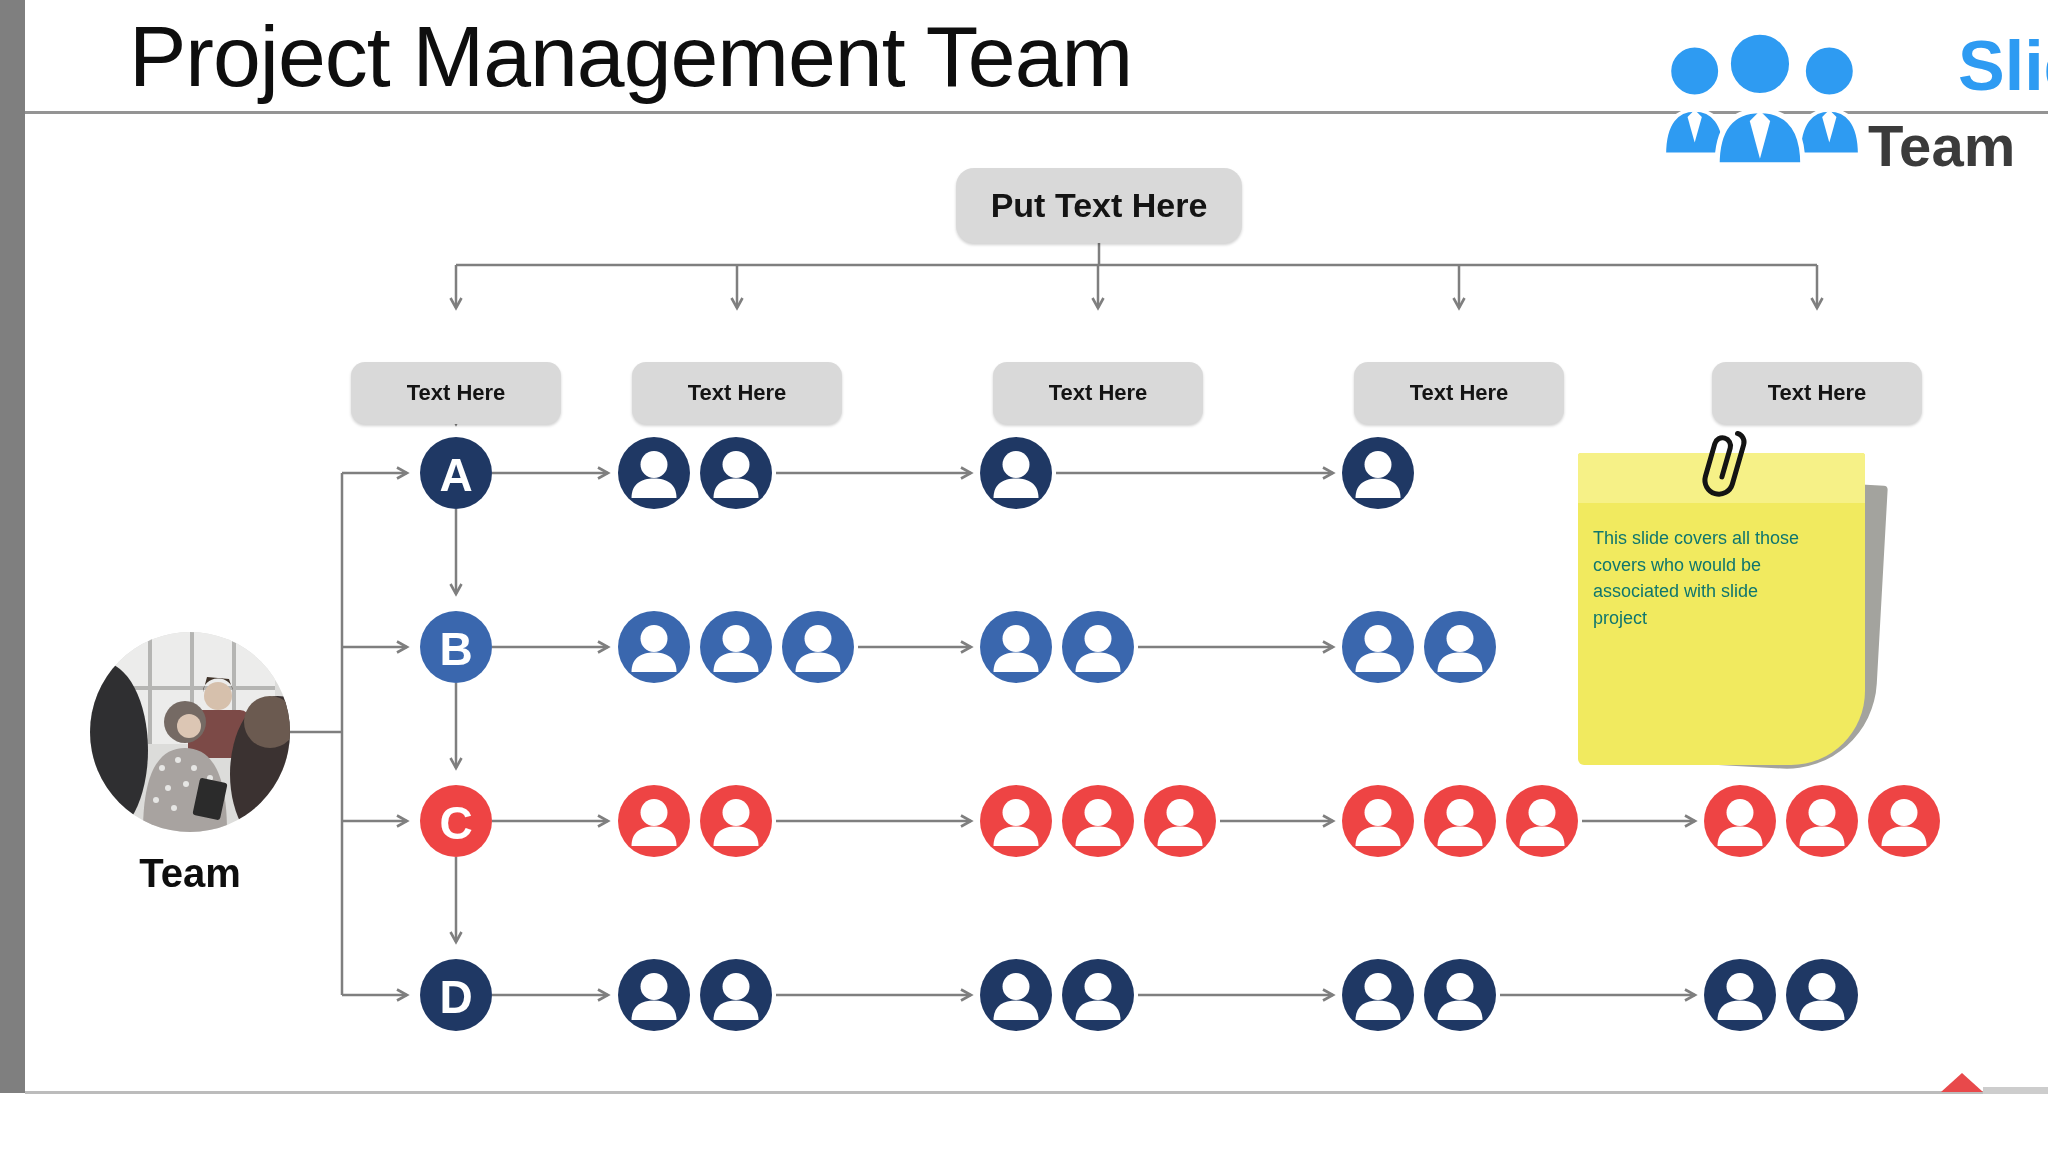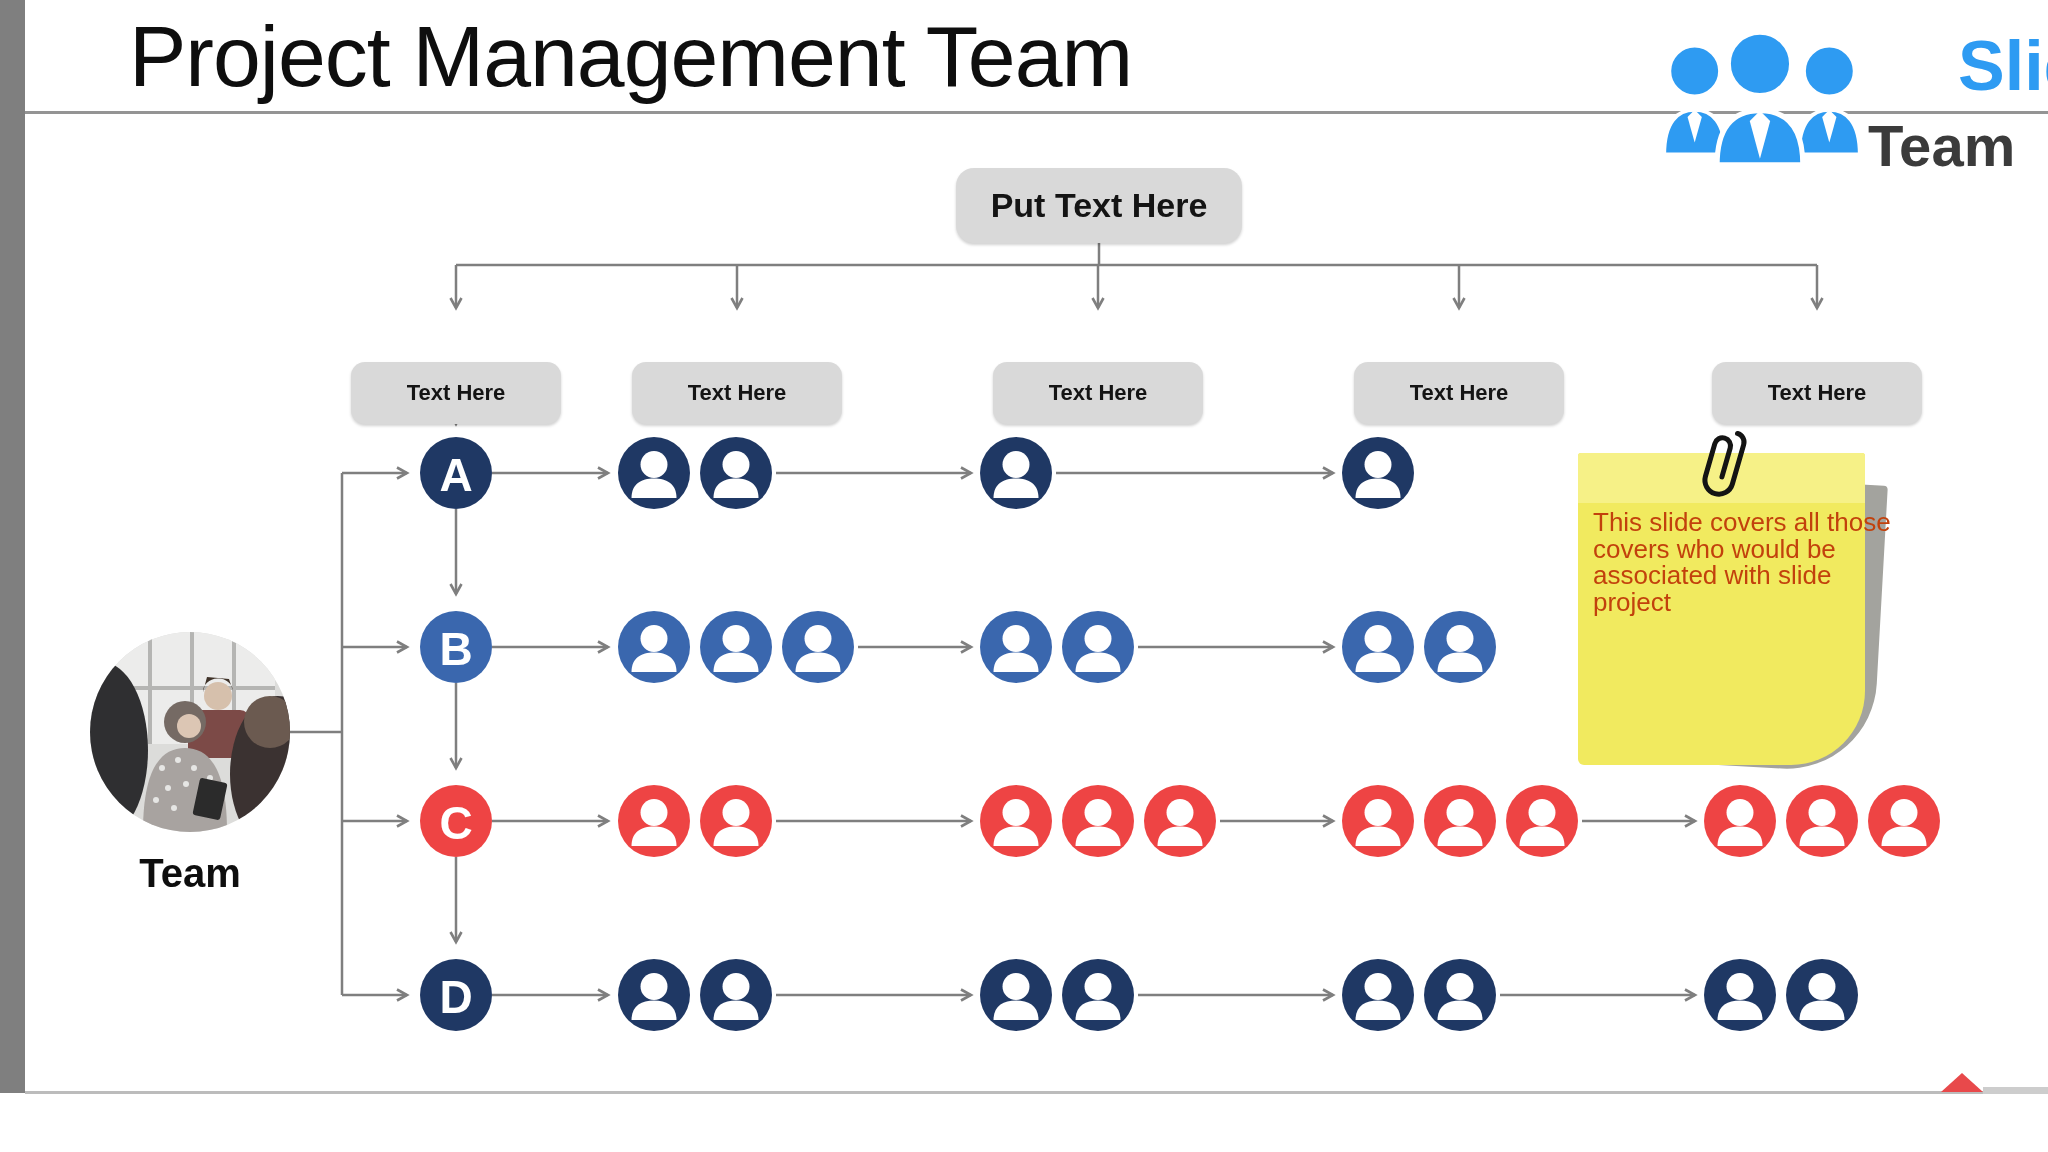--- a/index.html
+++ b/index.html
@@ -31,21 +31,21 @@
               font-size:40px;font-weight:bold;color:#0e0e0e;z-index:2;}
 
   
   .note-shadow{position:absolute;left:1602px;top:478px;width:278px;height:288px;
                background:var(--note-shadow,#a3a39e);border-radius:4px 4px 90px 14px;
                transform:rotate(3.2deg);z-index:2;}
   .note{position:absolute;left:1578px;top:453px;width:287px;height:312px;
         background:var(--note-yellow,#f1ea5f);border-radius:3px 3px 74px 6px;z-index:3;}
   .note-top{position:absolute;left:0;top:0;width:100%;height:50px;
             background:var(--note-top,#f6f187);border-radius:3px 3px 0 0;}
-  .note-text{position:absolute;left:15px;top:56px;color:#c2410c;font-size:26px;line-height:26.5px;}
+  .note-text{position:absolute;left:15px;top:72px;color:#0f766e;font-size:18px;line-height:26.5px;}
   .note-text div{white-space:nowrap;}
   .paperclip{position:absolute;left:1698px;top:420px;width:46px;height:84px;
              transform:rotate(16deg);z-index:4;}
 
   
   .bottom-rule{position:absolute;left:25px;top:1091px;width:1958px;height:2.5px;background:#bcbcbc;}
   .bottom-thick{position:absolute;left:1983px;top:1087px;width:65px;height:7px;background:#cdcdcd;}
   .corner-triangle{position:absolute;left:1941px;top:1073px;width:0;height:0;
                    border-left:21px solid transparent;border-right:21px solid transparent;
                    border-bottom:19px solid var(--triangle-red,#e8494b);z-index:2;}

